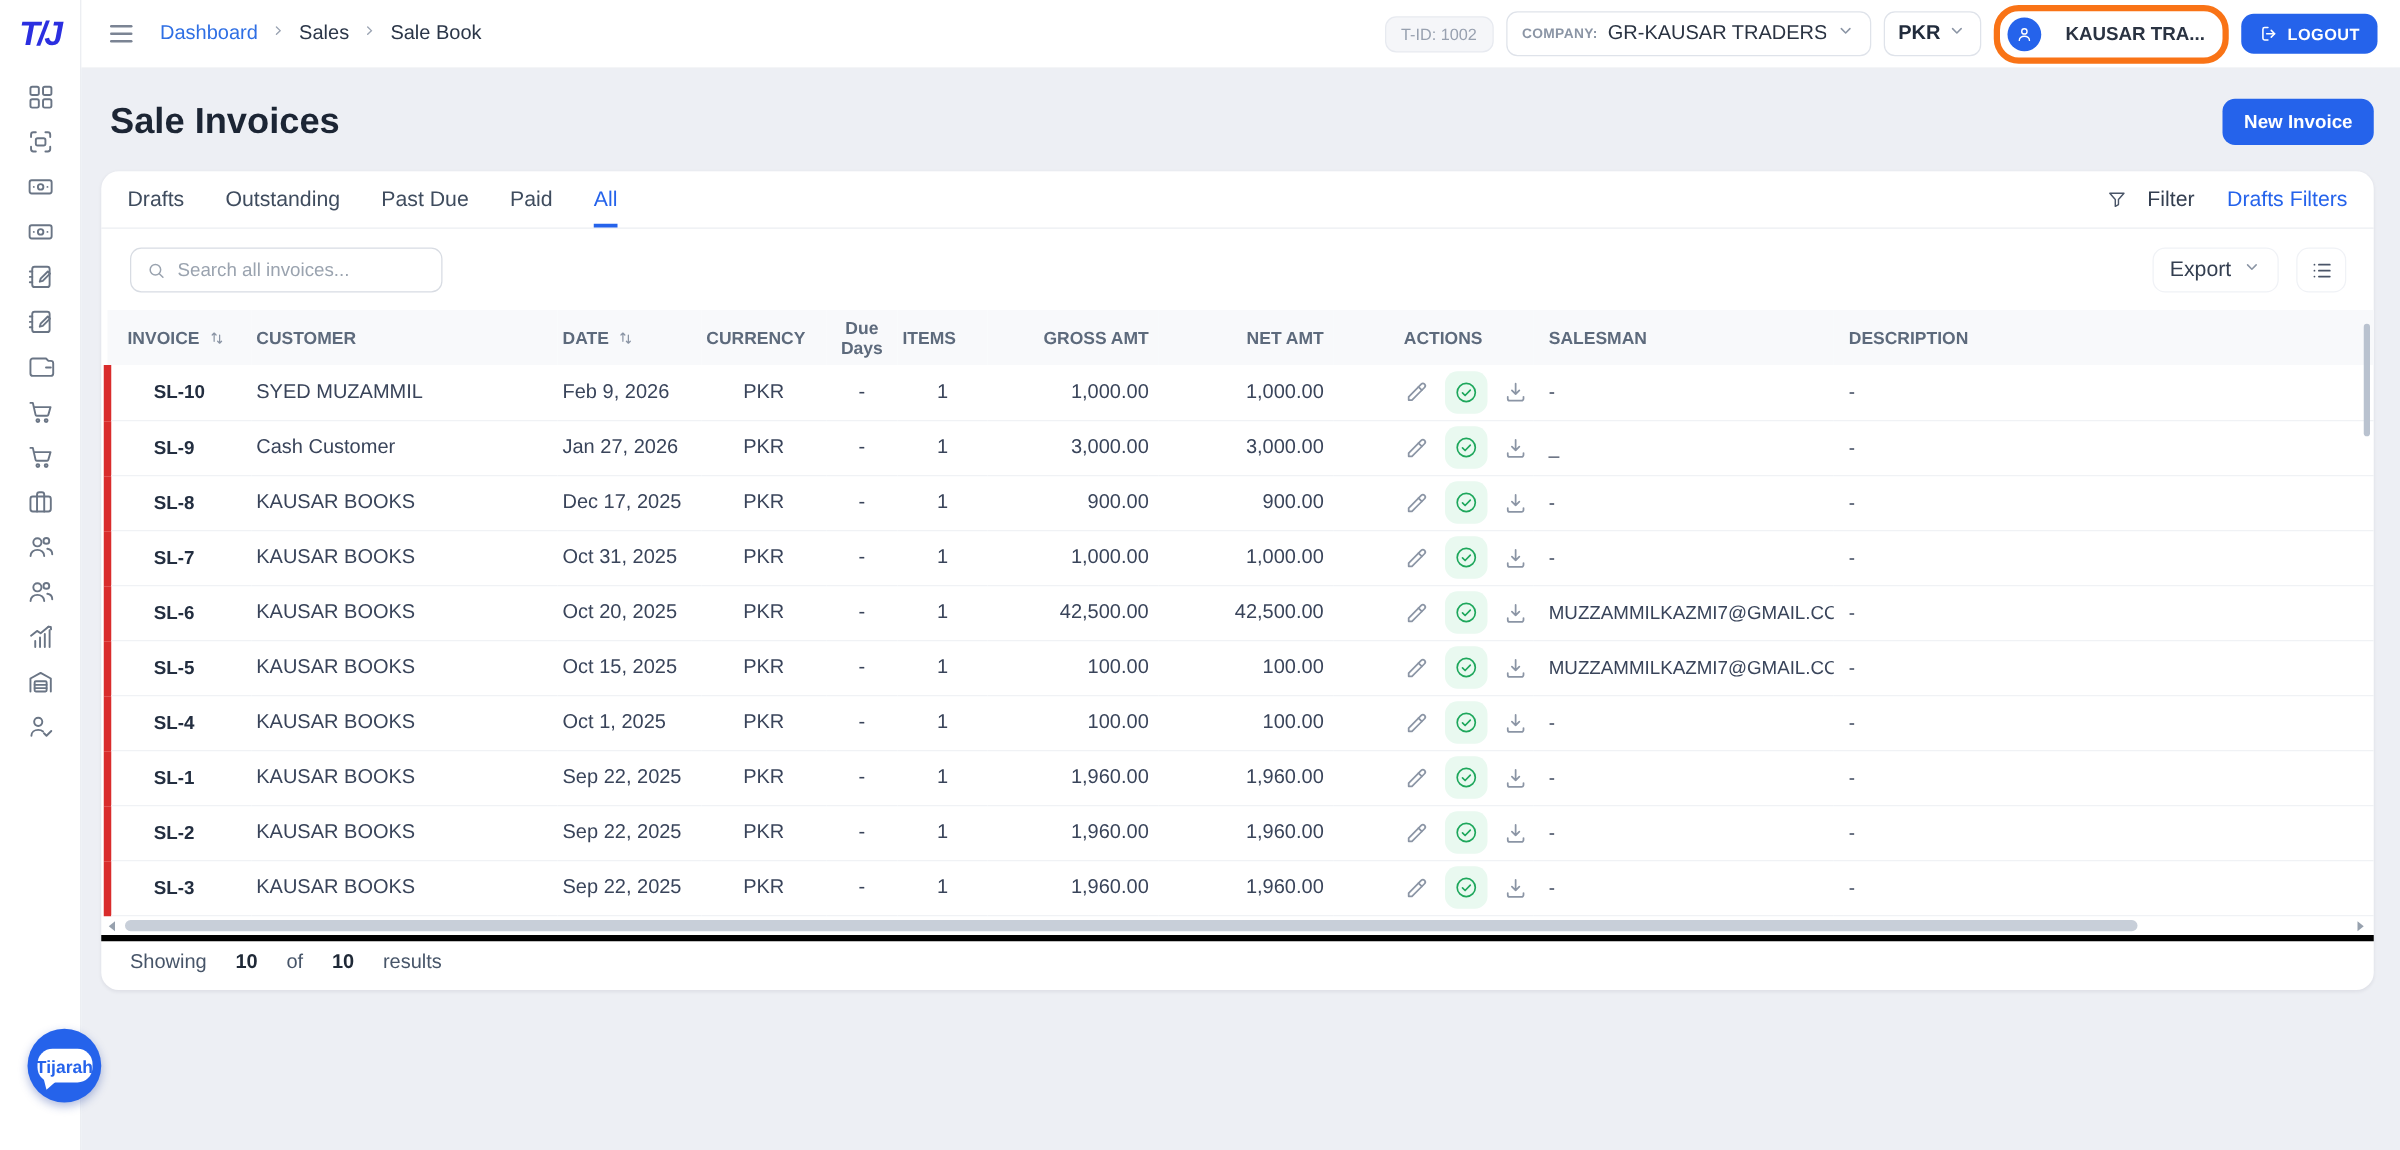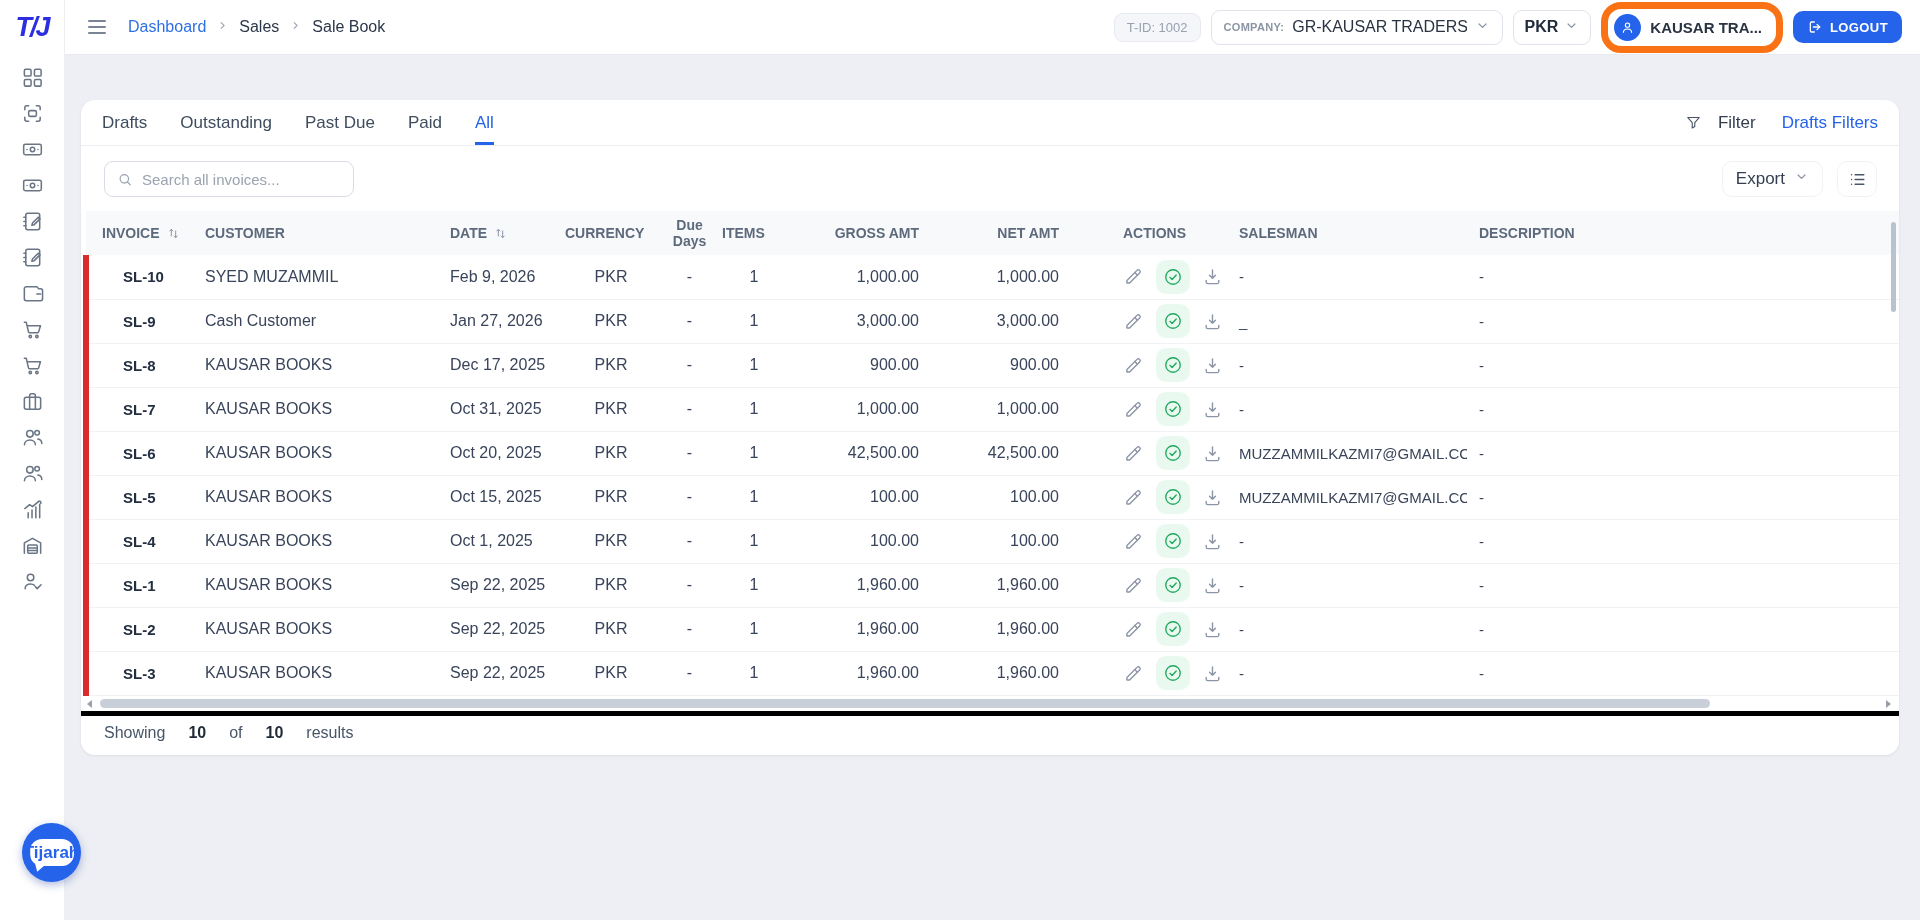--- a/index.html
+++ b/index.html
@@ -28,21 +28,21 @@
   .topbar-right { margin-left:auto; display:flex; align-items:center; gap:10px; }
   .tid-badge { background:#f5f6f9; border:1px solid #e7eaf0; color:#98a1b0; font-size:13px;
     padding:6px 12px; border-radius:9px; }
   .company-select { display:flex; align-items:center; gap:8px; background:#fff; border:1px solid #dfe3ea;
     border-radius:9px; padding:7px 12px; width:292px; cursor:pointer; }
   .company-label { font-size:11px; font-weight:700; color:#8b95a5; letter-spacing:.3px; }
   .company-value { font-size:16px; color:#2a3342; white-space:nowrap; overflow:hidden; flex:1; }
   .chev svg { width:15px; height:15px; stroke:#8b95a5; fill:none; stroke-width:2; stroke-linecap:round; stroke-linejoin:round; }
   .pkr-select { display:flex; align-items:center; gap:6px; background:#fff; border:1px solid #dfe3ea;
     border-radius:9px; padding:7px 11px; font-size:16px; font-weight:700; color:#222c3c; cursor:pointer; }
-  .user-pill { display:flex; align-items:center; gap:9px; background:#fff; border:7px solid #f97316;
+  .user-pill { display:flex; align-items:center; gap:19px; background:#fff; border:5px solid #f97316;
     border-radius:20px; padding:5px 14px 5px 6px; cursor:pointer; }
   .avatar { width:27px; height:27px; border-radius:50%; background:#2563eb; display:flex; align-items:center; justify-content:center; }
   .avatar svg { width:15px; height:15px; stroke:#fff; fill:none; stroke-width:1.8; stroke-linecap:round; }
   .user-name { font-size:15px; font-weight:600; color:#2a3342; }
   .logout-btn { display:flex; align-items:center; gap:7px; background:#2563eb; color:#fff; border:none;
     border-radius:10px; padding:8px 14px; font-size:13px; font-weight:700; letter-spacing:.4px; cursor:pointer;
     font-family:inherit; }
   .logout-btn svg { width:16px; height:16px; stroke:#fff; fill:none; stroke-width:1.9; stroke-linecap:round; stroke-linejoin:round; }
 
   
@@ -112,21 +112,21 @@
 
   .card-footer { display:flex; align-items:center; height:40px; padding:0 23px; border-top:5px solid #000000;
     font-size:16px; color:#475569; gap:23px; }
   .card-footer b { color:#1f2937; }
 
   
   .chat-fab { position:absolute; left:22px; top:823px; width:59px; height:59px; border-radius:50%;
     background:#2563eb; display:flex; align-items:center; justify-content:center; cursor:pointer; z-index:9;
     box-shadow:0 3px 8px rgba(30,60,160,.35); }
   .chat-bubble { position:relative; background:#fff; border-radius:12px; width:44px; height:27px;
-    display:flex; align-items:center; justify-content:center; font-size:17px; font-weight:700; color:#2563eb; }
+    display:flex; align-items:center; justify-content:center; font-size:14px; font-weight:700; color:#2563eb; }
   .chat-bubble:after { content:""; position:absolute; left:4px; bottom:-6px; width:0; height:0;
     border-left:4px solid transparent; border-right:6px solid transparent; border-top:8px solid #fff;
     transform:rotate(12deg); }
 </style>
 </head>
 <body>
 
 <svg width="0" height="0" style="position:absolute">
   <symbol id="sym-dashboard" viewBox="0 0 24 24">
       <rect x="3.5" y="3.5" width="7" height="7" rx="1.5"></rect>
@@ -356,20 +356,24 @@
     <button class="logout-btn">
       <svg>
           <use href="#sym-logout"></use>
         </svg>
       <span>LOGOUT</span>
     </button>
   </div>
 </header>
 
 <main class="content">
+  <div class="title-row">
+    <h1 class="page-title">Sale Invoices</h1>
+    <button class="new-invoice-btn">New Invoice</button>
+  </div>
 
   <section class="card">
     <div class="tabbar">
       <div class="tab">Drafts</div>
         <div class="tab">Outstanding</div>
         <div class="tab">Past Due</div>
         <div class="tab">Paid</div>
         <div class="tab active">All</div>
         <div class="tabbar-right">
         <div class="filter-btn">

